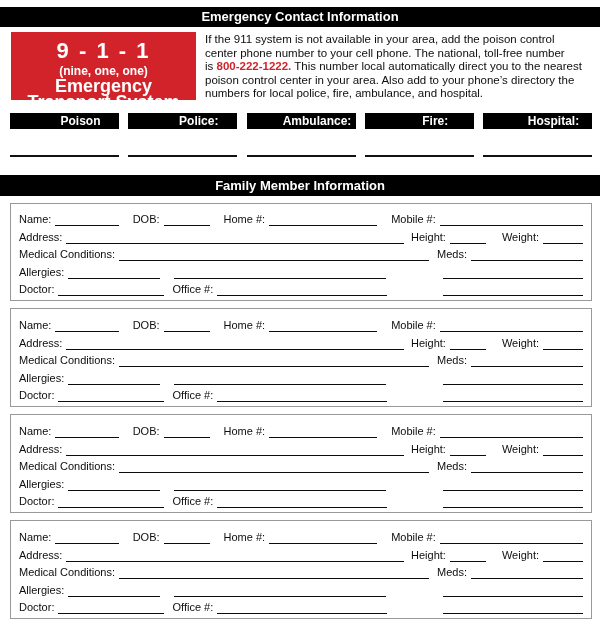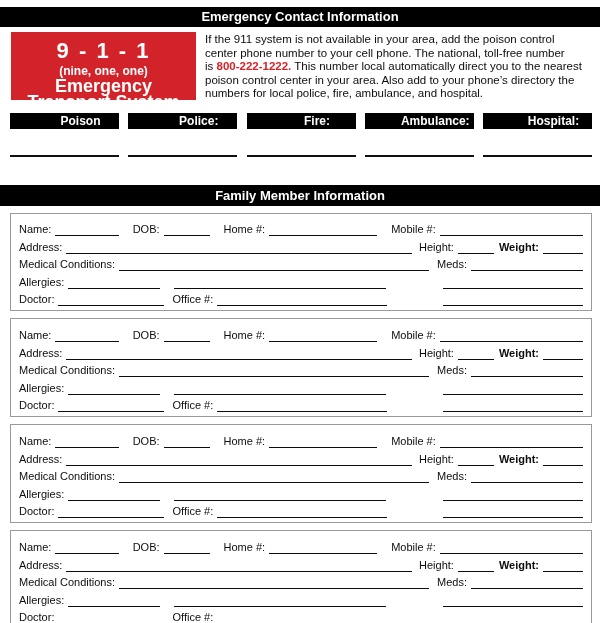--- a/index.html
+++ b/index.html
@@ -3,21 +3,21 @@
 <meta charset="utf-8">
 <style>
   * { margin:0; padding:0; box-sizing:border-box; }
   html,body { width:600px; height:623px; overflow:hidden; background:#ffffff;
               font-family:"Liberation Sans", sans-serif; color:#0d0d0d; }
 
   
   .bar { background:#000000; color:#ffffff; text-align:center;
          font-weight:bold; font-size:13px; line-height:20px; height:20px; }
   .bar.top { margin-top:7px; }
-  .bar.family { margin-top:28px; height:21px; line-height:21px; }
+  .bar.family { margin-top:18px; height:21px; line-height:21px; }
 
   
   .intro { display:flex; align-items:flex-start; margin:5px 4px 0 11px; }
   .red-box { width:185px; height:68px; background:#d2232a; color:#ffffff;
              text-align:center; flex:none; padding-top:6px; }
   .r911-number { font-size:22px; font-weight:bold; letter-spacing:2px; line-height:26px; }
   .r911-pron   { font-size:12px;  font-weight:bold; line-height:14px; }
   .r911-label  { font-size:18px; font-weight:bold; line-height:16px; }
   .instructions { margin-left:9px; font-size:11.5px; line-height:13.5px;
                   white-space:nowrap; padding-top:1px; }
@@ -30,21 +30,21 @@
   .contact-lines { display:flex; justify-content:space-between; margin:26px 8px 0 10px; }
   .contact-line { width:109px; height:2px; border-bottom:2px solid #111111; }
 
   
   .member-list { margin:7px 8px 0 10px; }
   .mbox { border:1.5px solid #999999; padding:5px 8px 4px; margin-bottom:7px; background:#ffffff; }
   .frow { display:flex; align-items:flex-end; height:17.6px; }
   .lbl  { font-size:11px; line-height:14px; white-space:nowrap; margin-right:4px; }
   .line { height:13px; border-bottom:1.5px solid #0c0c0c; flex:none; }
   .grow { flex:1 1 auto; }
-  .g14 { margin-left:14px; } .g8 { margin-left:8px; } .g7 { margin-left:7px; } .g15 { margin-left:5px;font-weight:bold; }
+  .g14 { margin-left:14px; } .g8 { margin-left:8px; } .g7 { margin-left:7px; } .g15 { margin-left:16px; }
   .w46{width:46px} .w108{width:108px} .w80{width:80px}
   .w36{width:36px} .w40{width:40px} .w112{width:112px}
   .w92{width:92px} .w212{width:212px} .w140{width:140px; margin-left:auto;}
   .w106{width:106px} .w170{width:170px}
 </style>
 </head>
 <body>
 
 <div class="bar top">
   <span>Emergency Contact Information</span>
@@ -61,22 +61,22 @@
     <div>center phone number to your cell phone. The national, toll-free number</div>
     <div><span>is </span><span class="phone-red">800-222-1222.</span><span> This number local automatically direct you to the nearest</span></div>
     <div>poison control center in your area. Also add to your phone’s directory the</div>
     <div>numbers for local police, fire, ambulance, and hospital.</div>
   </div>
 </div>
 
 <div class="contact-row">
   <div class="contact-box">Poison Control:</div>
   <div class="contact-box">Police:</div>
+  <div class="contact-box">Ambulance:</div>
   <div class="contact-box">Fire:</div>
-  <div class="contact-box">Ambulance:</div>
   <div class="contact-box">Hospital:</div>
 </div>
 <div class="contact-lines">
   <div class="contact-line"></div>
   <div class="contact-line"></div>
   <div class="contact-line"></div>
   <div class="contact-line"></div>
   <div class="contact-line"></div>
 </div>
 

